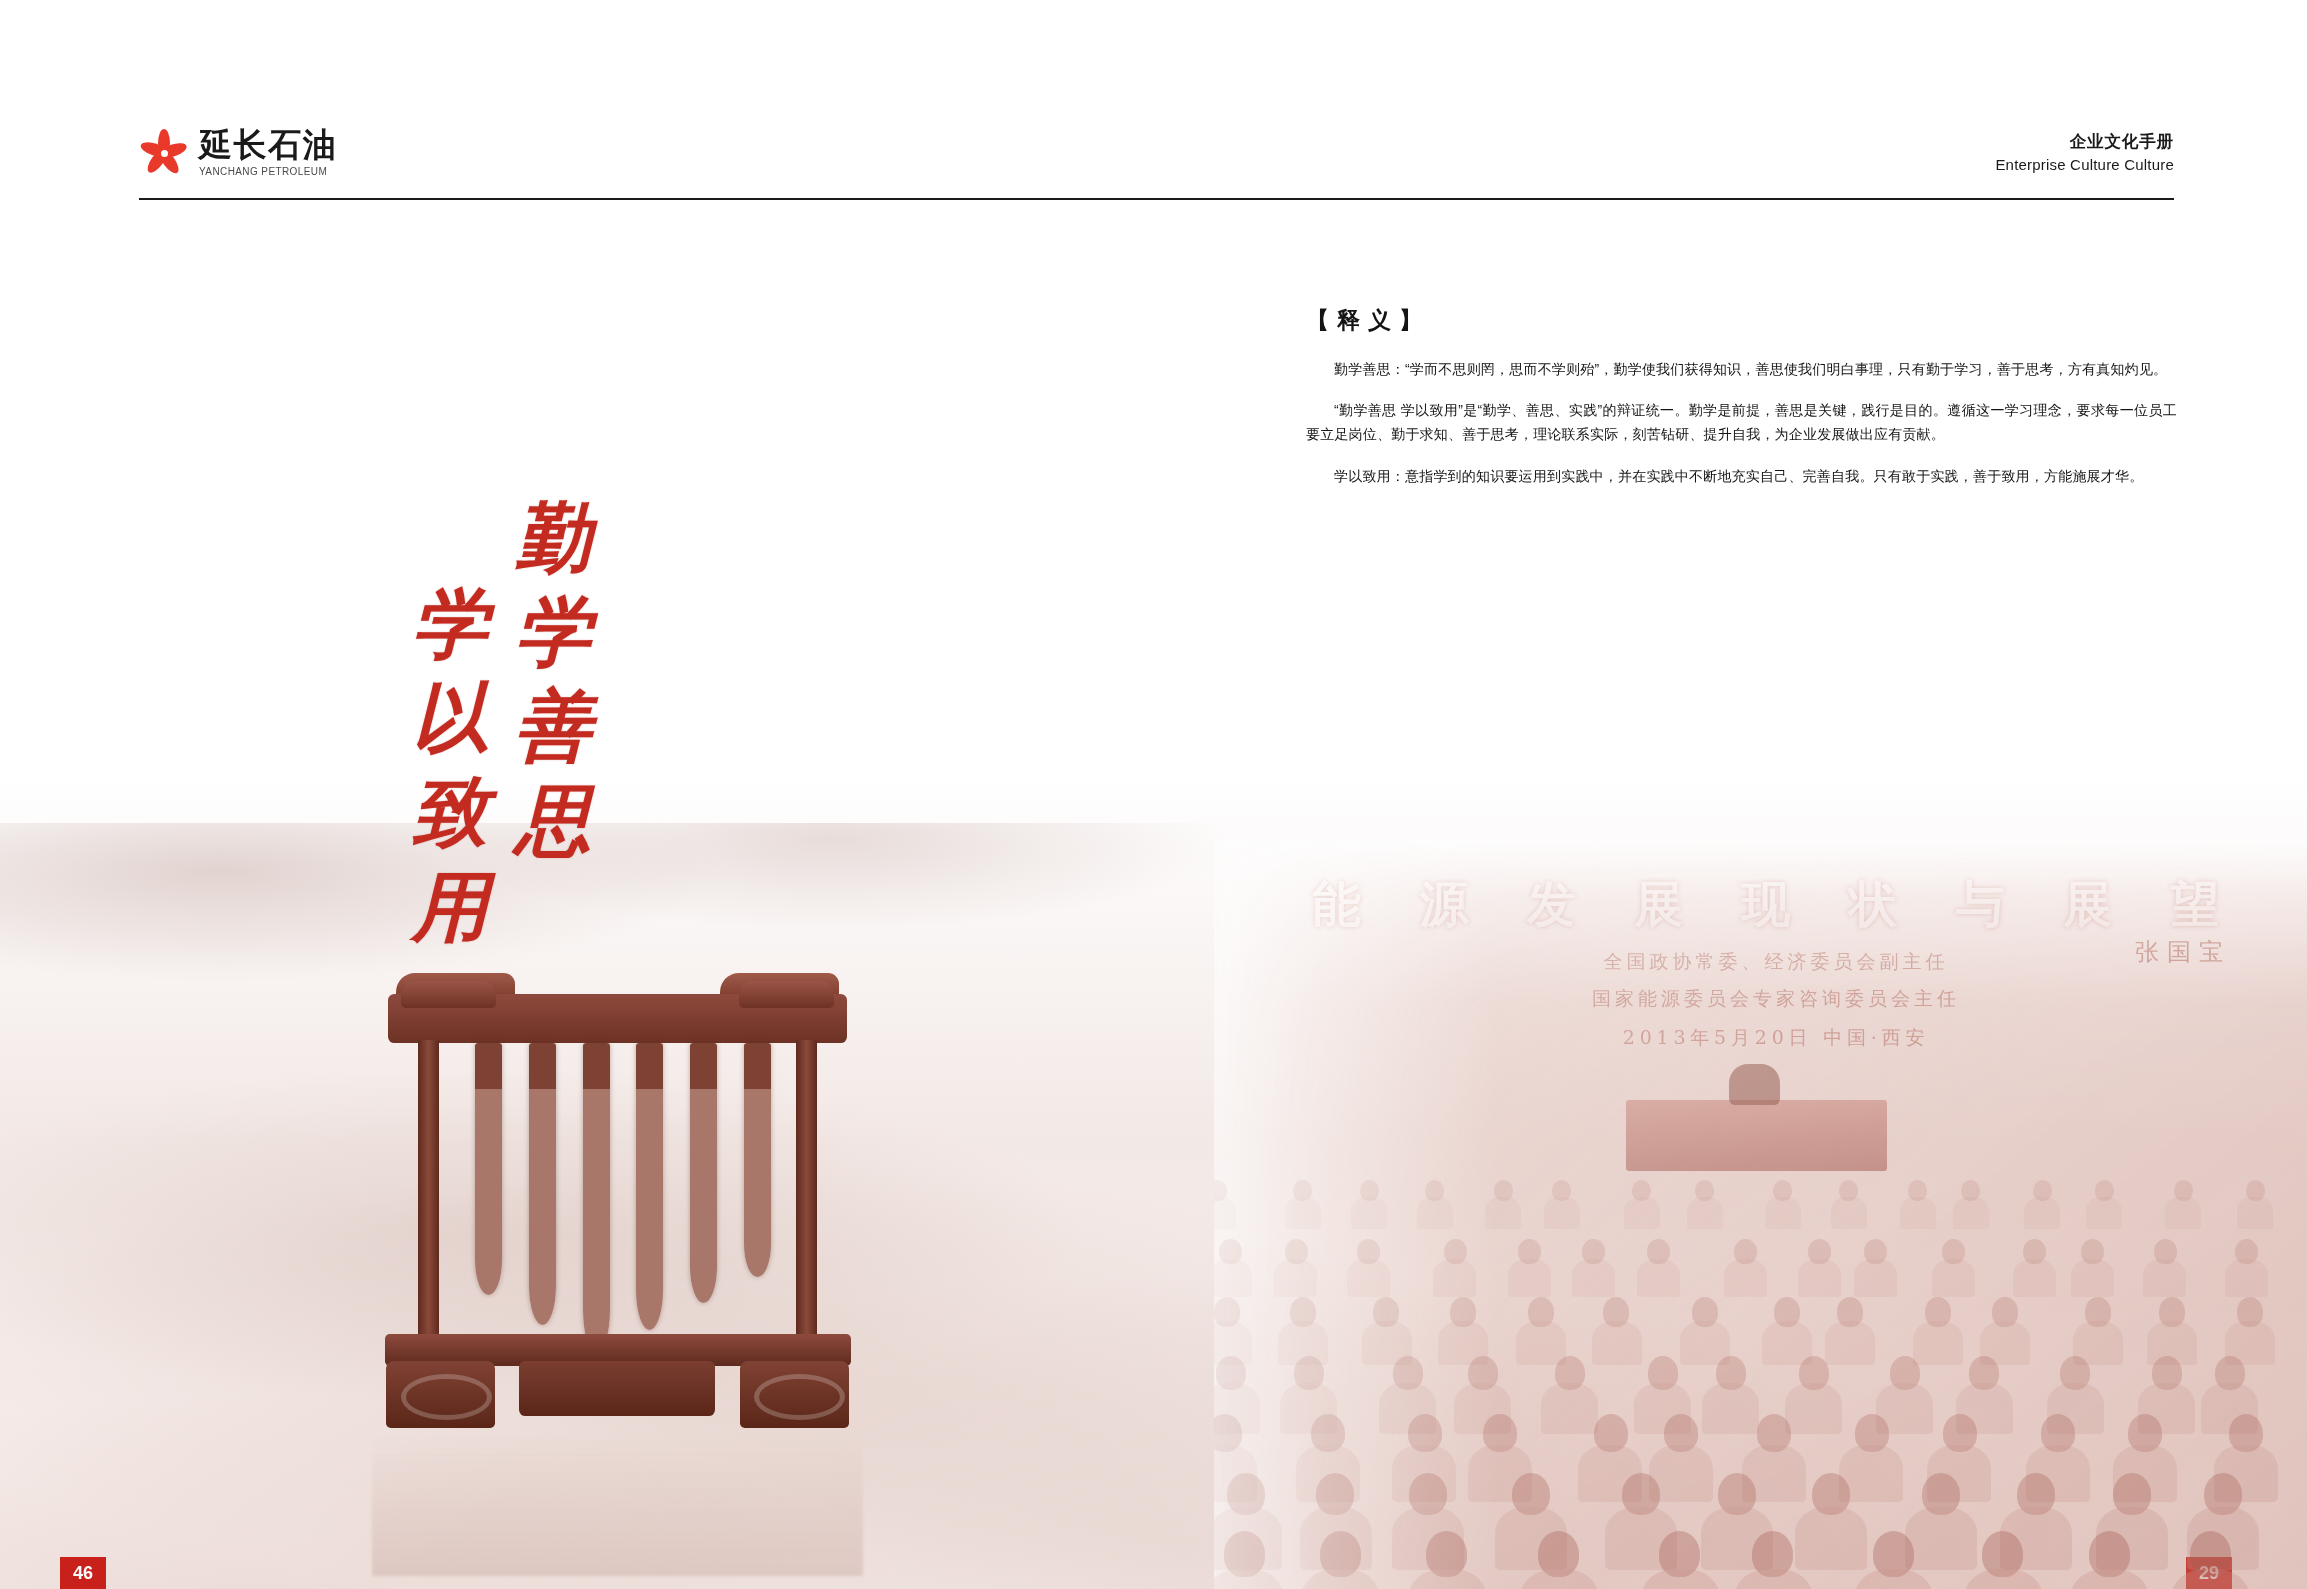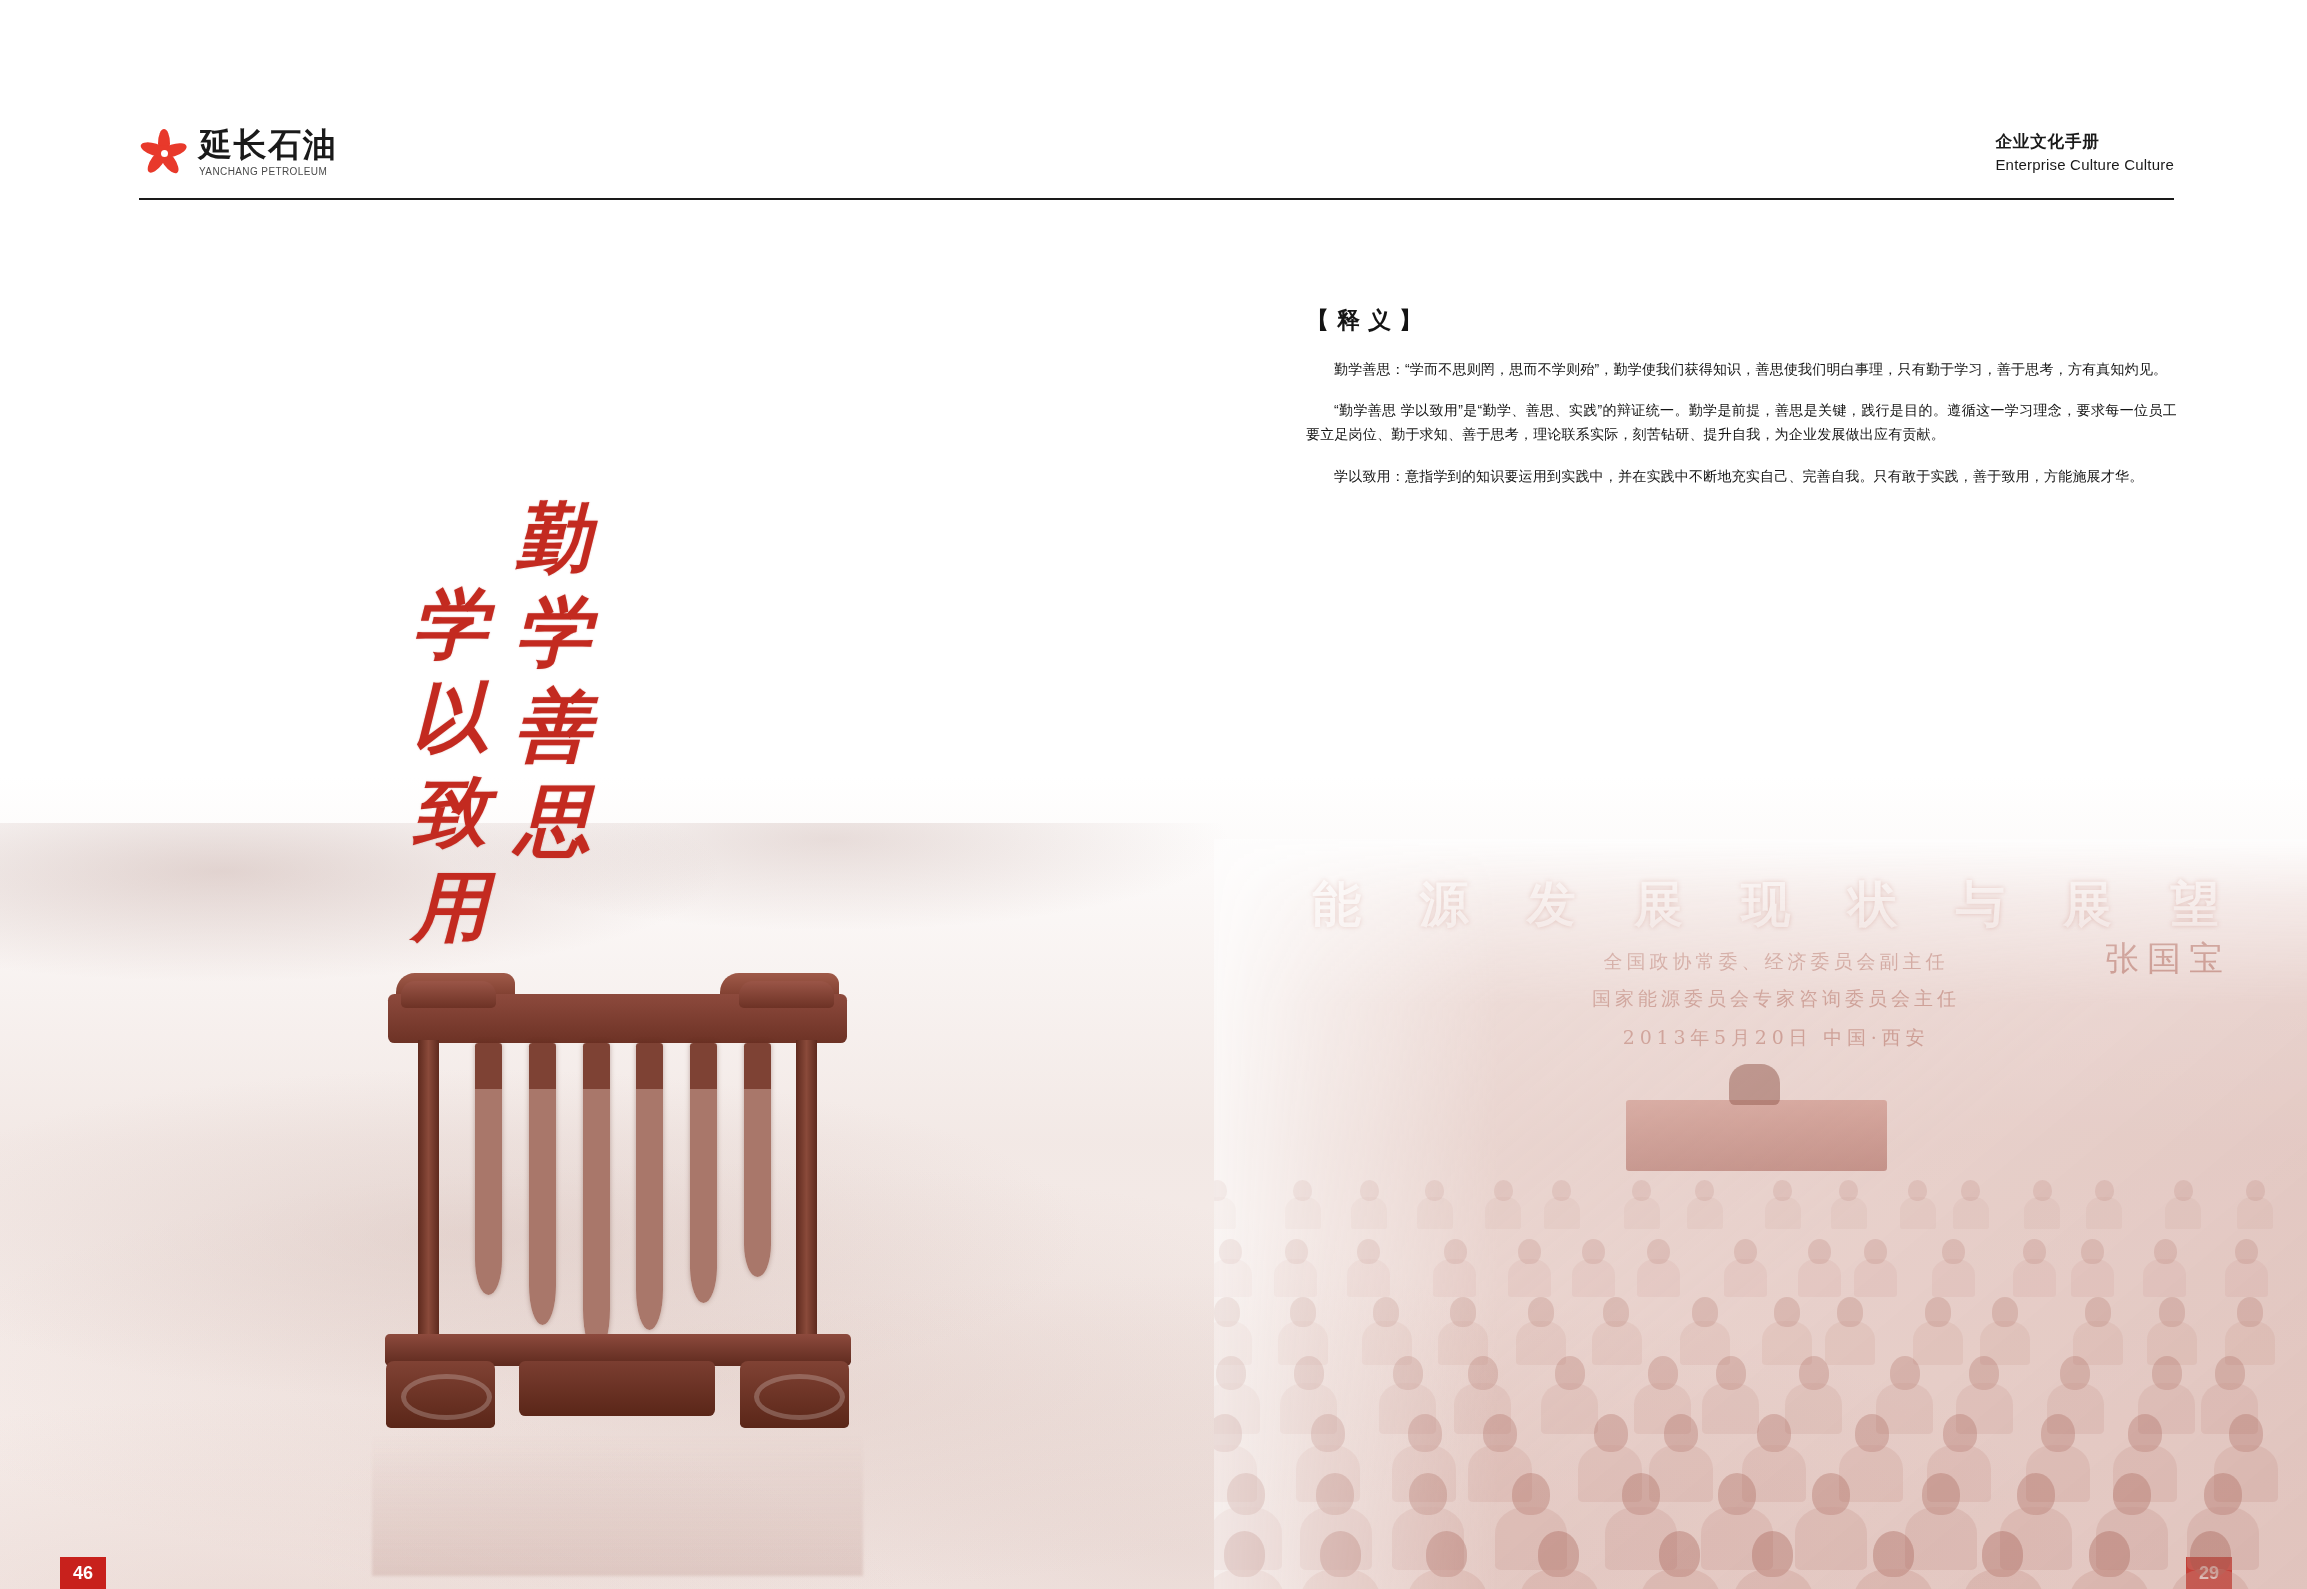--- a/index.html
+++ b/index.html
@@ -118,20 +118,21 @@
     letter-spacing: 0.4px;
     color: #4a4a4a;
     margin-top: 2.4px;
     font-family: "Liberation Sans", sans-serif;
   }
 
   .header-right {
     position: absolute;
     right: 0;
     top: 1.6px;
+    text-align: right;
     margin-left: 20px;
   }
   .hr-cn {
     font-size: 16.6px;
     font-weight: bold;
     color: #1a1a1a;
     letter-spacing: 0.8px;
     line-height: 1.5;
   }
   .hr-en {
@@ -371,21 +372,21 @@
     font-size: 19px;
     letter-spacing: 4.8px;
     margin-top: 12.7px;
     font-family: "DejaVu Serif", "Liberation Serif", serif;
   }
   .banner-speaker {
     position: absolute;
     right: 76px;
     top: 97px;
     font-family: "DejaVu Serif", "Liberation Serif", serif;
-    font-size: 34px;
+    font-size: 24px;
     letter-spacing: 8px;
     color: #a85b4d;
     opacity: 0.6;
     z-index: 2;
   }
   .podium {
     position: absolute;
     left: 412px;
     top: 261px;
     width: 261px;

